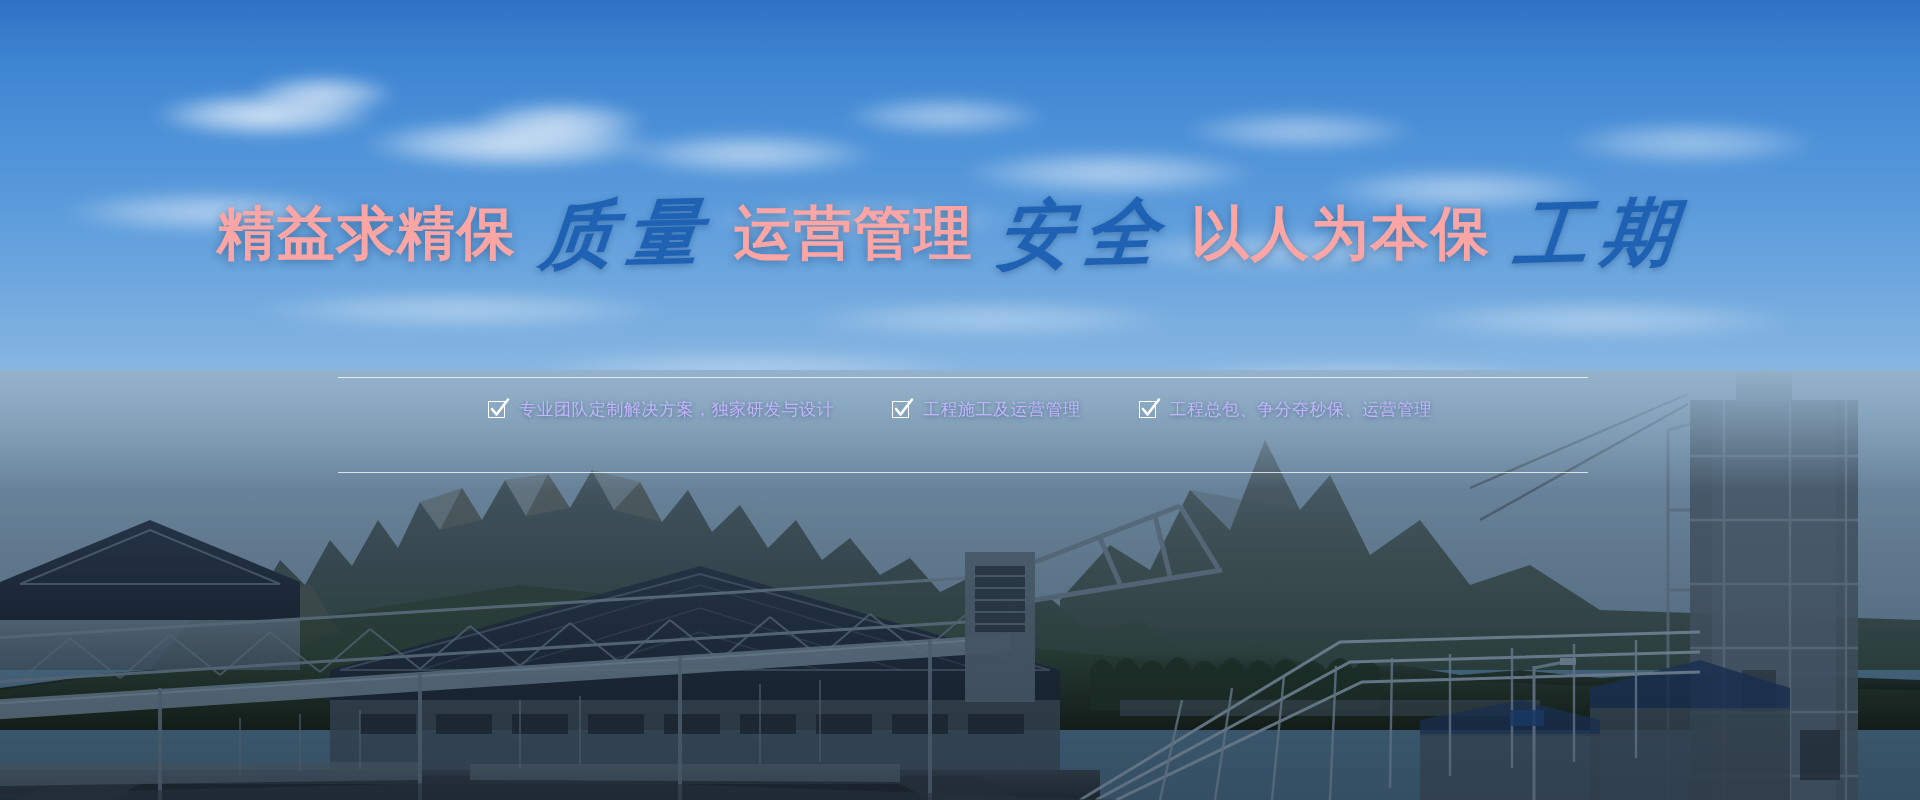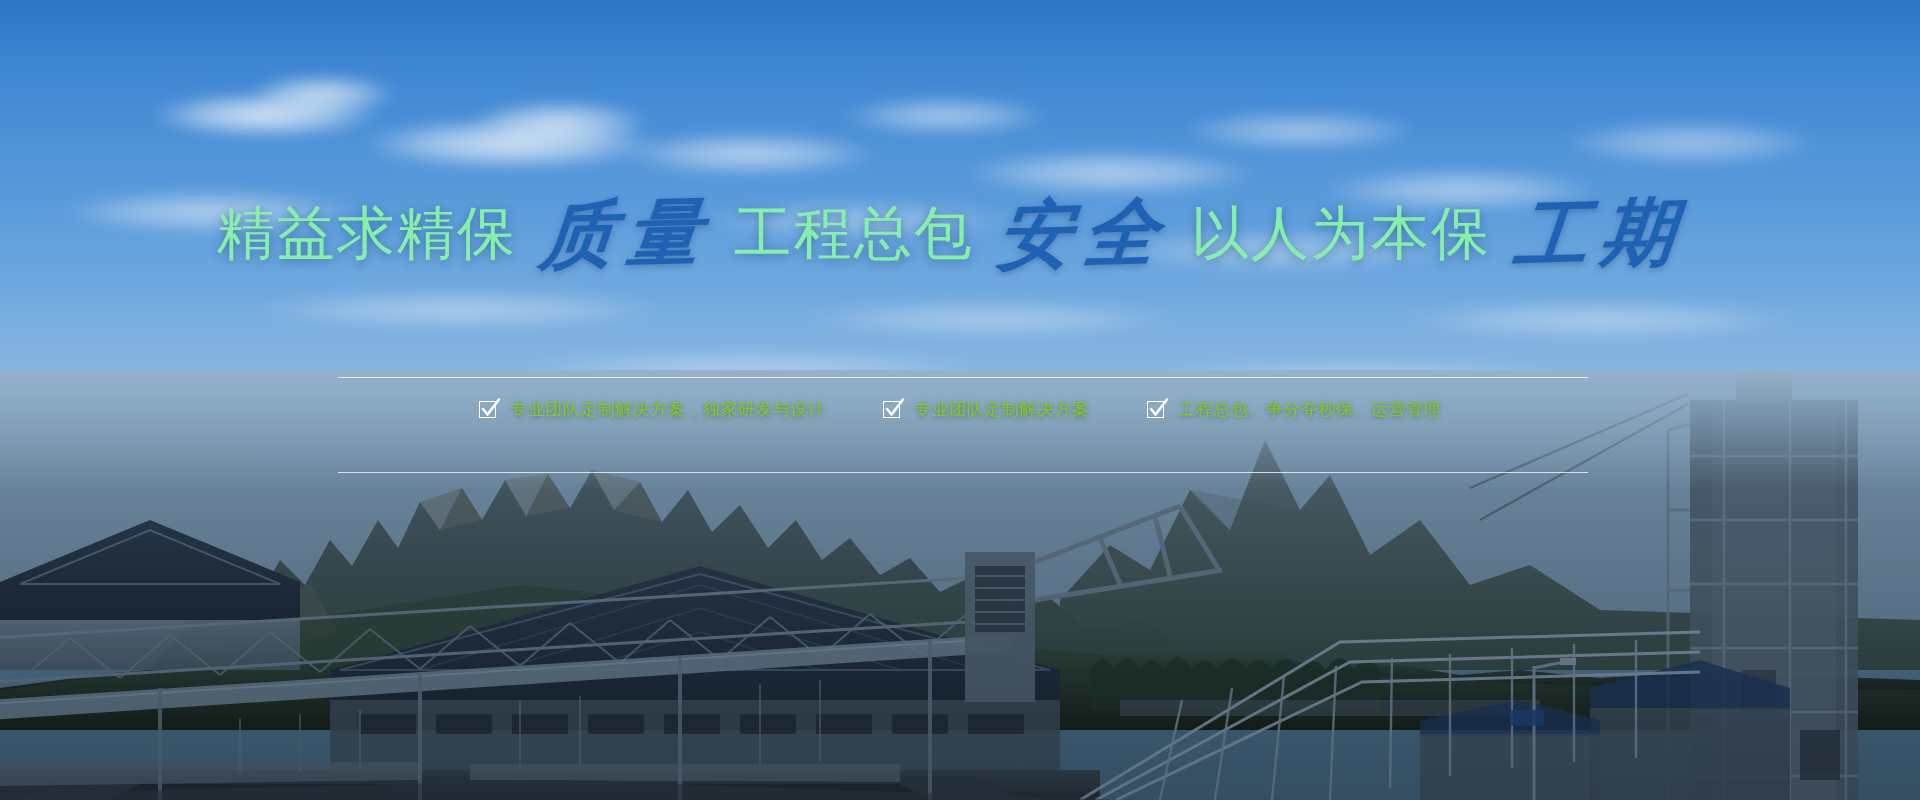--- a/index.html
+++ b/index.html
@@ -58,21 +58,21 @@
     pointer-events:none;
   }
 
   
   .headline {
     position:absolute; left:0; top:196px; width:1920px;
     text-align:center; white-space:nowrap;
     line-height:1;
   }
   .hl-white {
-    font-size:58px; font-weight:normal; color:#86efac;
+    font-size:58px; font-weight:bold; color:#fca5a5;
     letter-spacing:2px;
     text-shadow:0 2px 10px rgba(20,55,100,.45);
     vertical-align:middle;
   }
   .hl-brush {
     font-family:"DejaVu Serif","Liberation Serif",serif;
     font-size:74px; font-weight:bold; color:#1f62b4;
     font-style:italic;
     letter-spacing:12px;
     margin:0 16px 0 20px;
@@ -90,21 +90,21 @@
   .rule.top { top:377px; }
   .rule.bottom { top:472px; }
 
   .features {
     position:absolute; left:0; top:398px; width:1920px;
     display:flex; justify-content:center; align-items:center;
     gap:58px;
   }
   .feat {
     display:flex; align-items:center; gap:14px;
-    color:#84cc16; font-size:17px; letter-spacing:.5px;
+    color:#c4b5fd; font-size:17px; letter-spacing:.5px;
     text-shadow:0 1px 4px rgba(25,60,100,.55);
     white-space:nowrap;
   }
   .cbox {
     position:relative; width:17px; height:17px;
     border:1.6px solid #ffffff; flex:0 0 auto;
   }
   .cbox svg { position:absolute; left:-2px; top:-6px; }
 </style>
 </head>
@@ -361,21 +361,21 @@
       </g>
     </svg>
 
     <div class="photo-tint"></div>
     <div class="photo-fade"></div>
   </div>
 
   <div class="headline">
     <span class="hl-white">精益求精保</span>
     <span class="hl-brush">质量</span>
-    <span class="hl-white">工程总包</span>
+    <span class="hl-white">运营管理</span>
     <span class="hl-brush">安全</span>
     <span class="hl-white">以人为本保</span>
     <span class="hl-brush">工期</span>
   </div>
 
   <div class="rule top"></div>
   <div class="rule bottom"></div>
 
   <div class="features">
 
@@ -387,21 +387,21 @@
       </span>
       <span>专业团队定制解决方案，独家研发与设计</span>
     </div>
 
     <div class="feat">
       <span class="cbox">
         <svg width="24" height="24" viewBox="0 0 24 24" fill="none">
           <path d="M5 13 L9.5 18.5 L21 3.5" stroke="#ffffff" stroke-width="2.6" stroke-linecap="round" stroke-linejoin="round"></path>
         </svg>
       </span>
-      <span>专业团队定制解决方案</span>
+      <span>工程施工及运营管理</span>
     </div>
 
     <div class="feat">
       <span class="cbox">
         <svg width="24" height="24" viewBox="0 0 24 24" fill="none">
           <path d="M5 13 L9.5 18.5 L21 3.5" stroke="#ffffff" stroke-width="2.6" stroke-linecap="round" stroke-linejoin="round"></path>
         </svg>
       </span>
       <span>工程总包、争分夺秒保、运营管理</span>
     </div>

